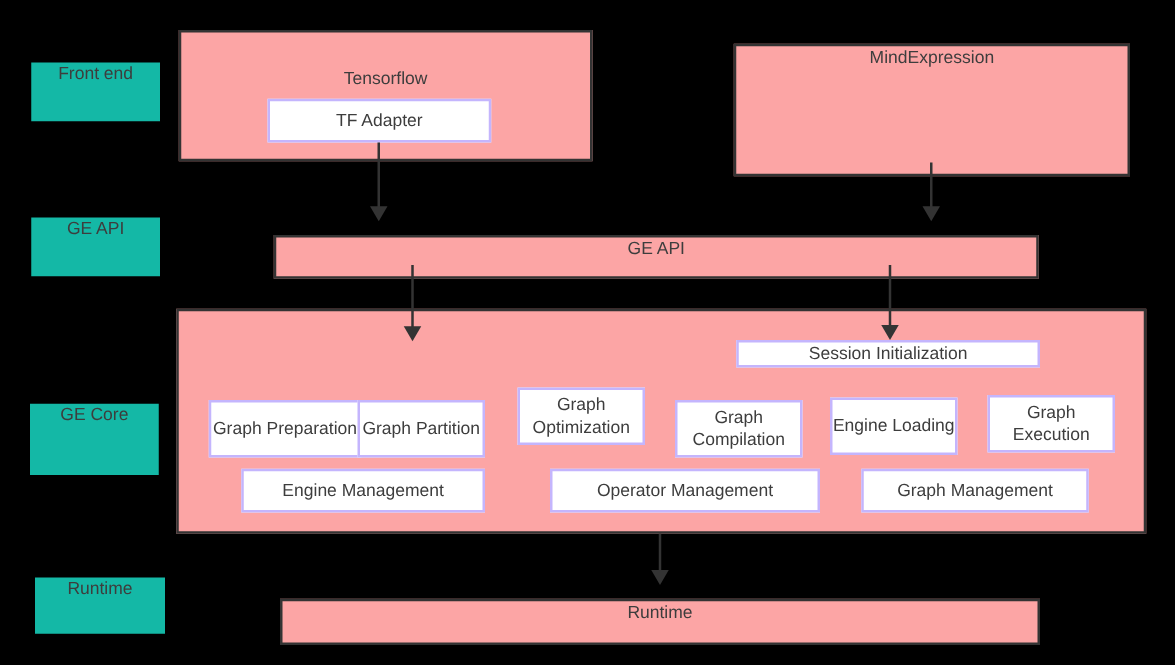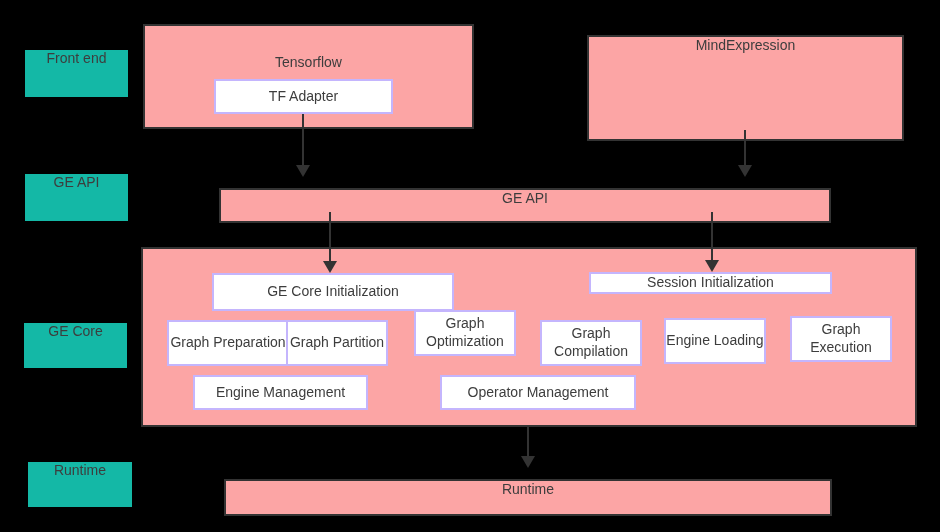--- a/index.html
+++ b/index.html
@@ -53,21 +53,21 @@
 <body>
 
 <div class="stage">
 
   <div class="abs rowlabel" style="left:25px; top:50px; width:103px; height:47px;">
     <span>Front end</span>
   </div>
   <div class="abs rowlabel" style="left:25px; top:174px; width:103px; height:47px;">
     <span>GE API</span>
   </div>
-  <div class="abs rowlabel" style="left:24px; top:323px; width:103px; height:45px;">
+  <div class="abs rowlabel" style="left:24px; top:323px; width:103px; height:57px;">
     <span>GE Core</span>
   </div>
   <div class="abs rowlabel" style="left:28px; top:462px; width:104px; height:45px;">
     <span>Runtime</span>
   </div>
 
   <div class="abs whitebox" style="left:143px; top:24px; width:331px; height:105px;">
     <div class="boxtitle" style="top:28px;">Tensorflow</div>
     <div class="innerbox" style="left:69px; top:53px; width:179px; height:35px;">TF Adapter</div>
   </div>
@@ -75,32 +75,32 @@
   <div class="abs whitebox centerflex" style="left:587px; top:24px; width:317px; height:106px;">
     <span>MindExpression</span>
   </div>
 
   <div class="abs whitebox centerflex" style="left:219px; top:177px; width:612px; height:35px;">
     <span>GE API</span>
   </div>
 
   <div class="abs whitebox" style="left:141px; top:247px; width:776px; height:180px;">
 
-    <div class="innerbox" style="left:69px; top:24px; width:242px; height:38px;">GE Core Initialization</div>
     <div class="innerbox" style="left:446px; top:23px; width:243px; height:22px;">Session Initialization</div>
 
     <div class="innerbox" style="left:24px;  top:71px; width:122px; height:46px;">Graph Preparation</div>
     <div class="innerbox" style="left:143px; top:71px; width:102px; height:46px;">Graph Partition</div>
     <div class="innerbox" style="left:271px; top:61px; width:102px; height:46px;">Graph Optimization</div>
     <div class="innerbox" style="left:397px; top:71px; width:102px; height:46px;">Graph Compilation</div>
     <div class="innerbox" style="left:521px; top:69px; width:102px; height:46px;">Engine Loading</div>
     <div class="innerbox" style="left:647px; top:67px; width:102px; height:46px;text-align:center;">Graph Execution</div>
 
-    <div class="innerbox" style="left:50px;  top:126px; width:175px; height:35px;">Engine Management</div>
-    <div class="innerbox" style="left:297px; top:126px; width:196px; height:35px;">Operator Management</div>
+    <div class="innerbox" style="left:50px;  top:126px; width:195px; height:35px;">Engine Management</div>
+    <div class="innerbox" style="left:297px; top:126px; width:216px; height:35px;">Operator Management</div>
+    <div class="innerbox" style="left:546px; top:126px; width:182px; height:35px;">Graph Management</div>
   </div>
 
   <div class="abs whitebox centerflex" style="left:224px; top:468px; width:608px; height:37px;">
     <span>Runtime</span>
   </div>
 
   <div class="arrow" style="left:296px; top:114px; height:63px;">
     <div class="stem"></div>
     <div class="head"></div>
   </div>

